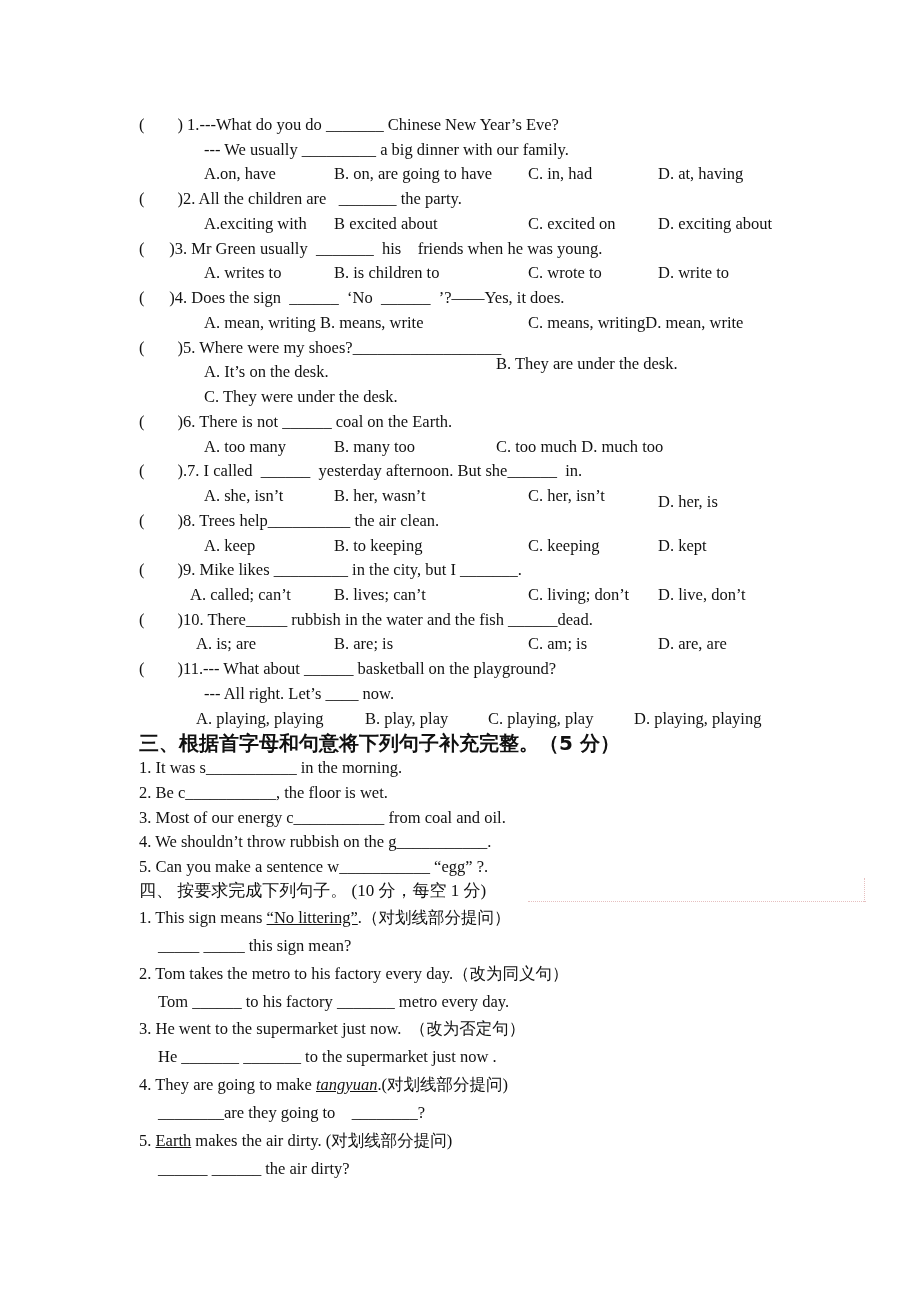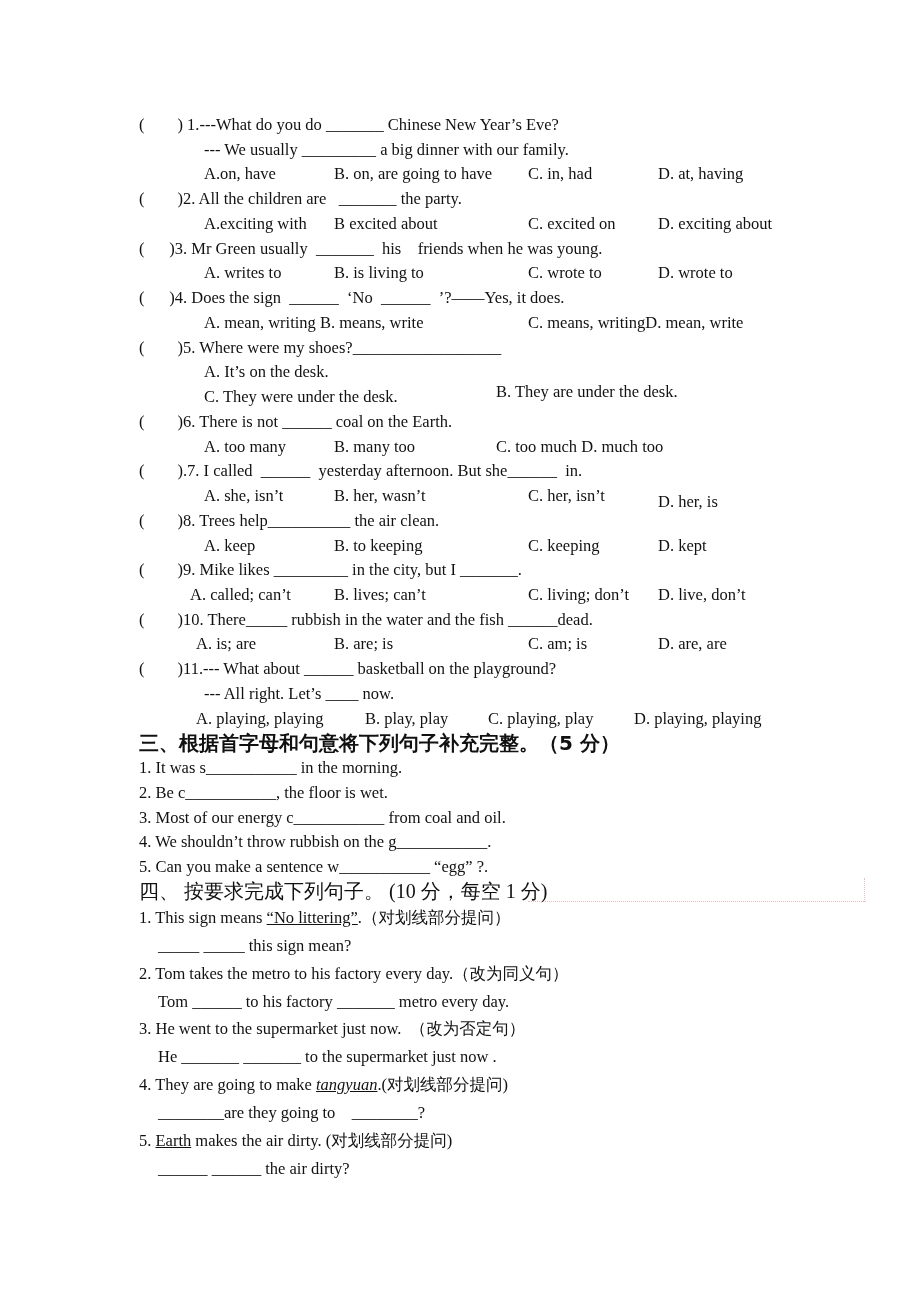--- a/index.html
+++ b/index.html
@@ -1,21 +1,21 @@
 <!DOCTYPE html>
 <html><head>
 <meta charset="utf-8">
 <style>
   html, body { margin: 0; padding: 0; background: #ffffff; }
   body { width: 920px; height: 1302px; position: relative; overflow: hidden;
          font-family: "Liberation Serif", "DejaVu Serif", serif; color: #111; }
   .ln { position: absolute; font-size: 16.5px; line-height: 20px; white-space: pre; }
   .h  { position: absolute; font-size: 16.5px; line-height: 20px; white-space: pre; font-weight: bold;
         font-family: "DejaVu Sans", sans-serif; }
-  .h2 { position: absolute; font-size: 20px; line-height: 20px; white-space: pre; }
+  .h2 { position: absolute; font-size: 17px; line-height: 20px; white-space: pre; }
   .u { text-decoration: underline; font-family: Liberation Serif, serif; }
   .ui { text-decoration: underline; font-style: italic; }
   .dots { position: absolute; left: 528px; top: 901px; width: 338px; border-top: 1px dotted #e6c0c0; }
   .vdots { position: absolute; left: 864px; top: 878px; height: 24px; border-left: 1px dotted #e6c0c0; }
 </style>
 </head>
 <body>
 
 <div class="ln" style="left:139px;top:115px">(        ) 1.---What do you do _______ Chinese New Year’s Eve?</div>
 <div class="ln" style="left:204px;top:140px">--- We usually _________ a big dinner with our family.</div>
@@ -25,31 +25,31 @@
 <div class="ln" style="left:658px;top:164px">D. at, having</div>
 
 <div class="ln" style="left:139px;top:189px">(        )2. All the children are   _______ the party.</div>
 <div class="ln" style="left:204px;top:214px">A.exciting with</div>
 <div class="ln" style="left:334px;top:214px">B excited about</div>
 <div class="ln" style="left:528px;top:214px">C. excited on</div>
 <div class="ln" style="left:658px;top:214px">D. exciting about</div>
 
 <div class="ln" style="left:139px;top:239px">(      )3. Mr Green usually  _______  his    friends when he was young.</div>
 <div class="ln" style="left:204px;top:263px">A. writes to</div>
-<div class="ln" style="left:334px;top:263px">B. is living to</div>
+<div class="ln" style="left:334px;top:263px">B. is children to</div>
 <div class="ln" style="left:528px;top:263px">C. wrote to</div>
-<div class="ln" style="left:658px;top:263px">D. wrote to</div>
+<div class="ln" style="left:658px;top:263px">D. write to</div>
 
 <div class="ln" style="left:139px;top:288px">(      )4. Does the sign  ______  ‘No  ______  ’?——Yes, it does.</div>
 <div class="ln" style="left:204px;top:313px">A. mean, writing B. means, write</div>
 <div class="ln" style="left:528px;top:313px">C. means, writingD. mean, write</div>
 
 <div class="ln" style="left:139px;top:338px">(        )5. Where were my shoes?__________________</div>
 <div class="ln" style="left:204px;top:362px">A. It’s on the desk.</div>
-<div class="ln" style="left:496px;top:382px">B. They are under the desk.</div>
+<div class="ln" style="left:496px;top:354px">B. They are under the desk.</div>
 <div class="ln" style="left:204px;top:387px">C. They were under the desk.</div>
 
 <div class="ln" style="left:139px;top:412px">(        )6. There is not ______ coal on the Earth.</div>
 <div class="ln" style="left:204px;top:437px">A. too many</div>
 <div class="ln" style="left:334px;top:437px">B. many too</div>
 <div class="ln" style="left:496px;top:437px">C. too much D. much too</div>
 
 <div class="ln" style="left:139px;top:461px">(        ).7. I called  ______  yesterday afternoon. But she______  in.</div>
 <div class="ln" style="left:204px;top:486px">A. she, isn’t</div>
 <div class="ln" style="left:334px;top:486px">B. her, wasn’t</div>

